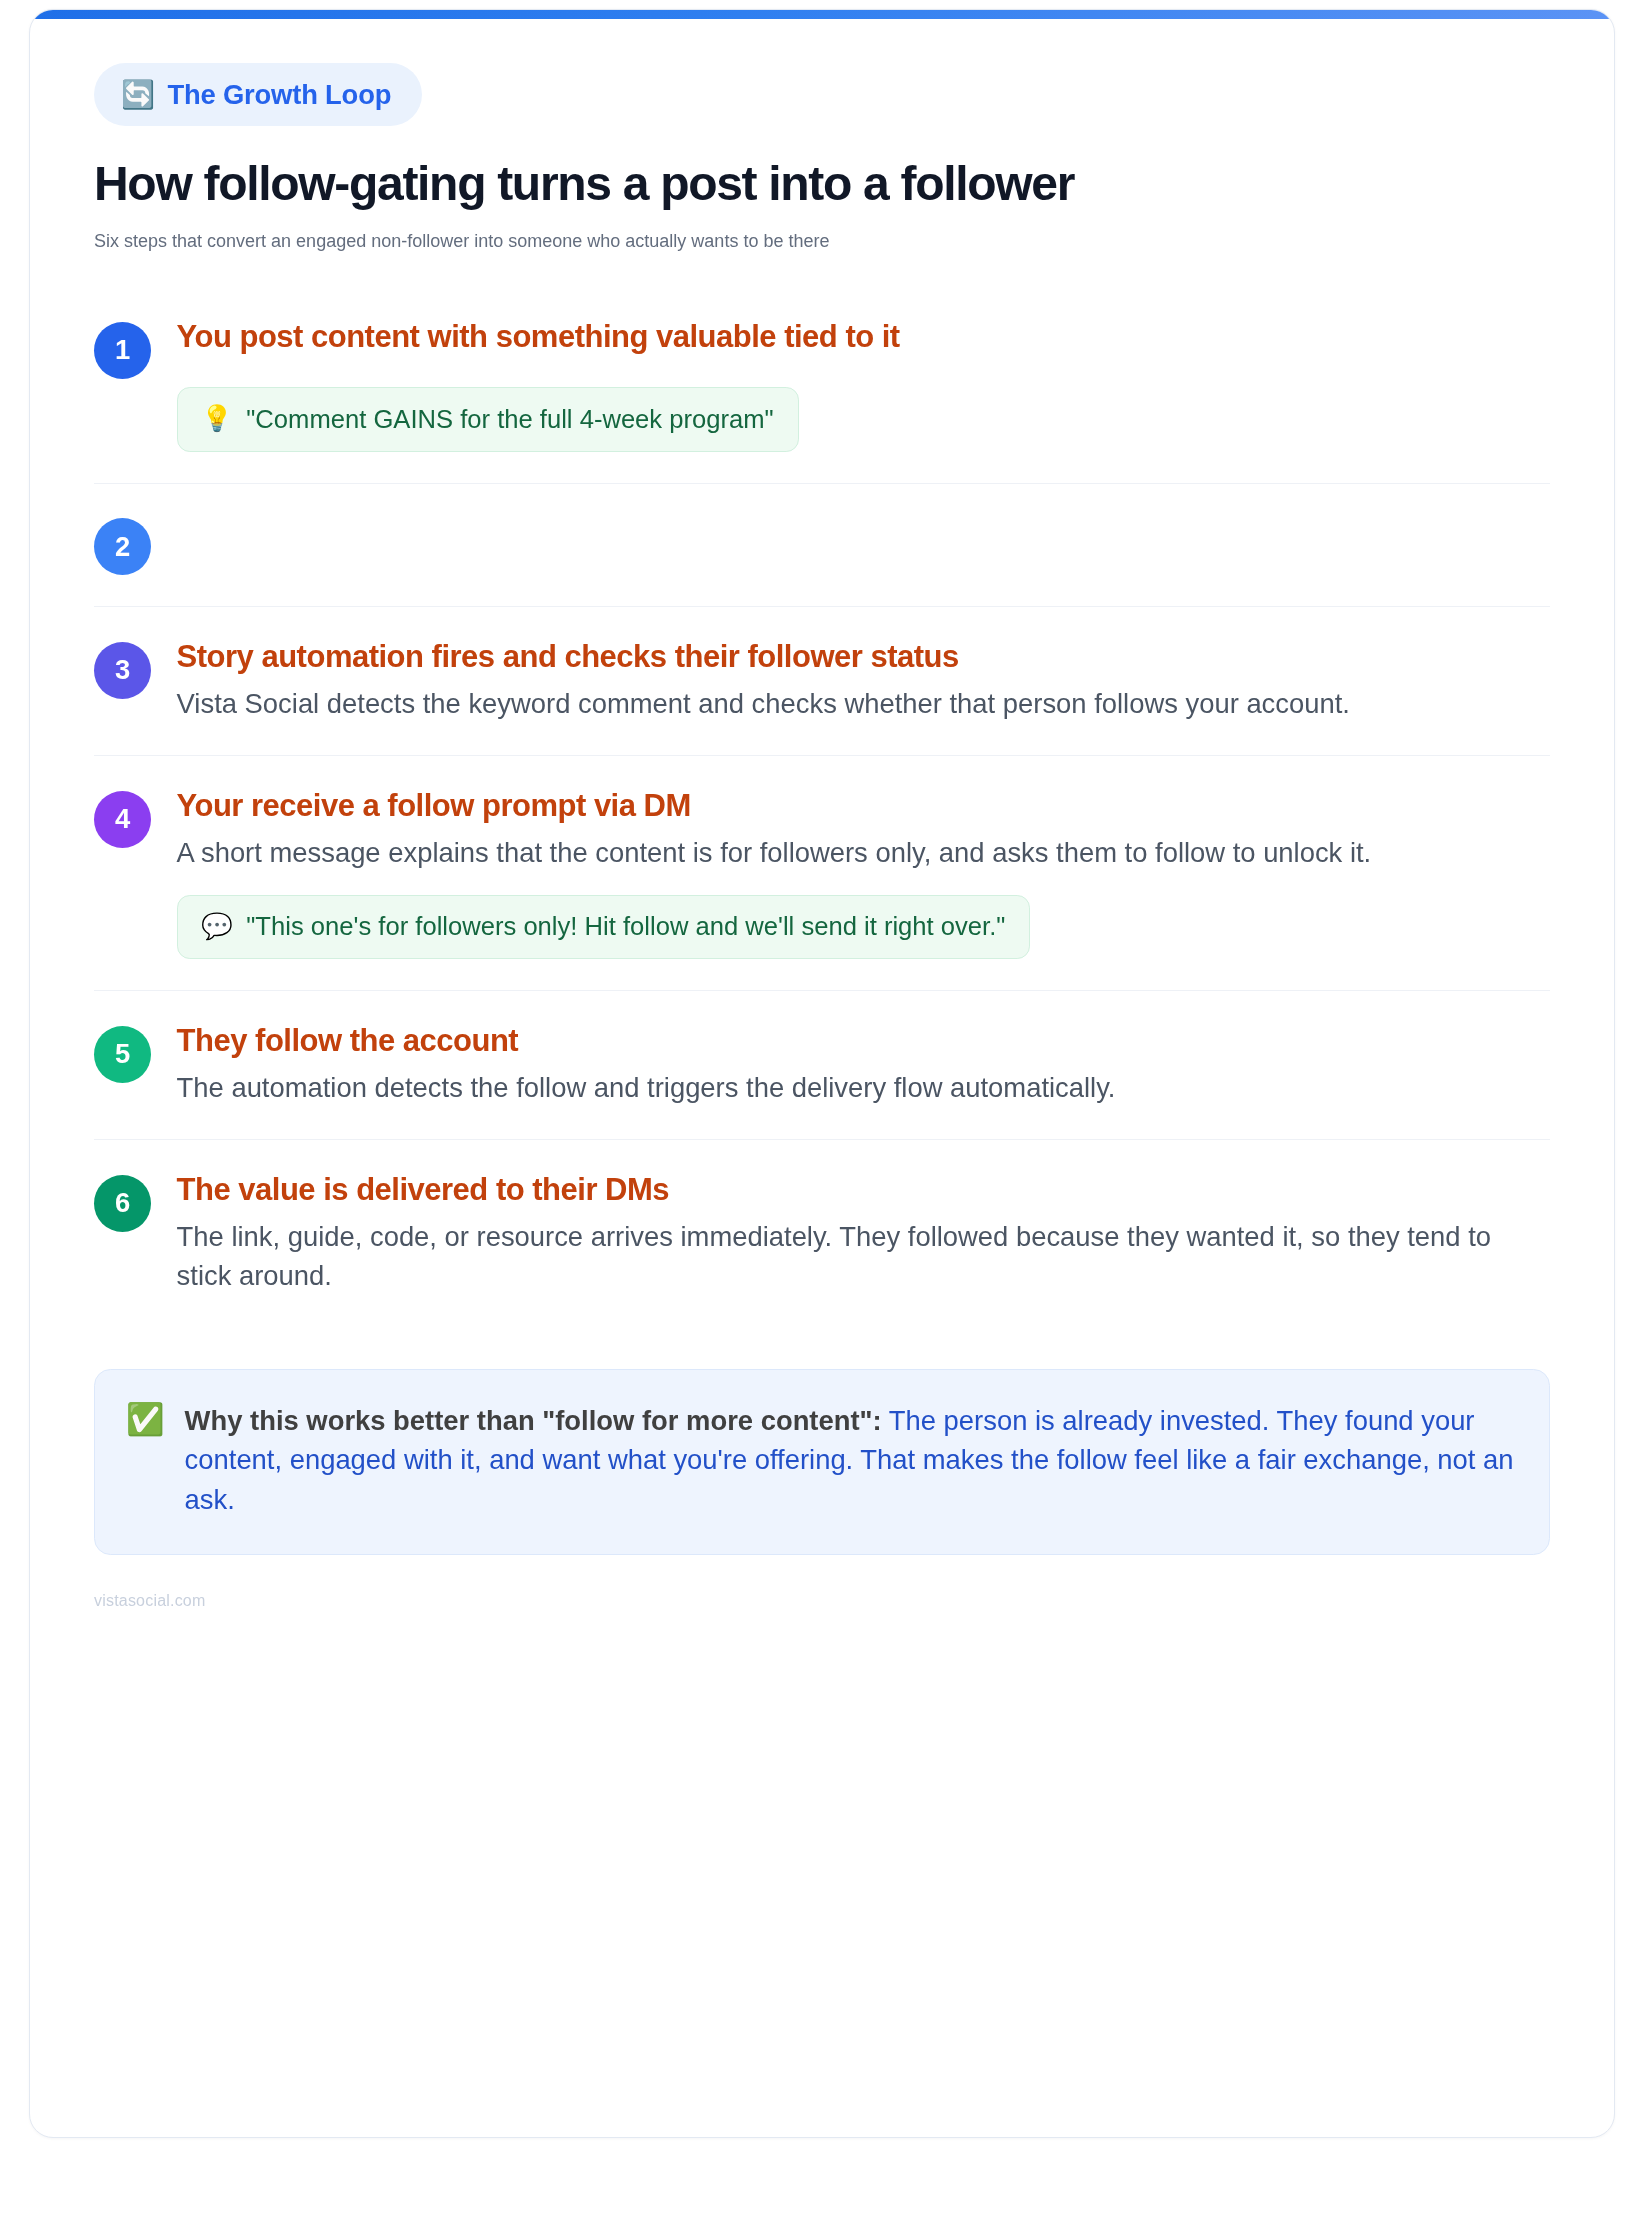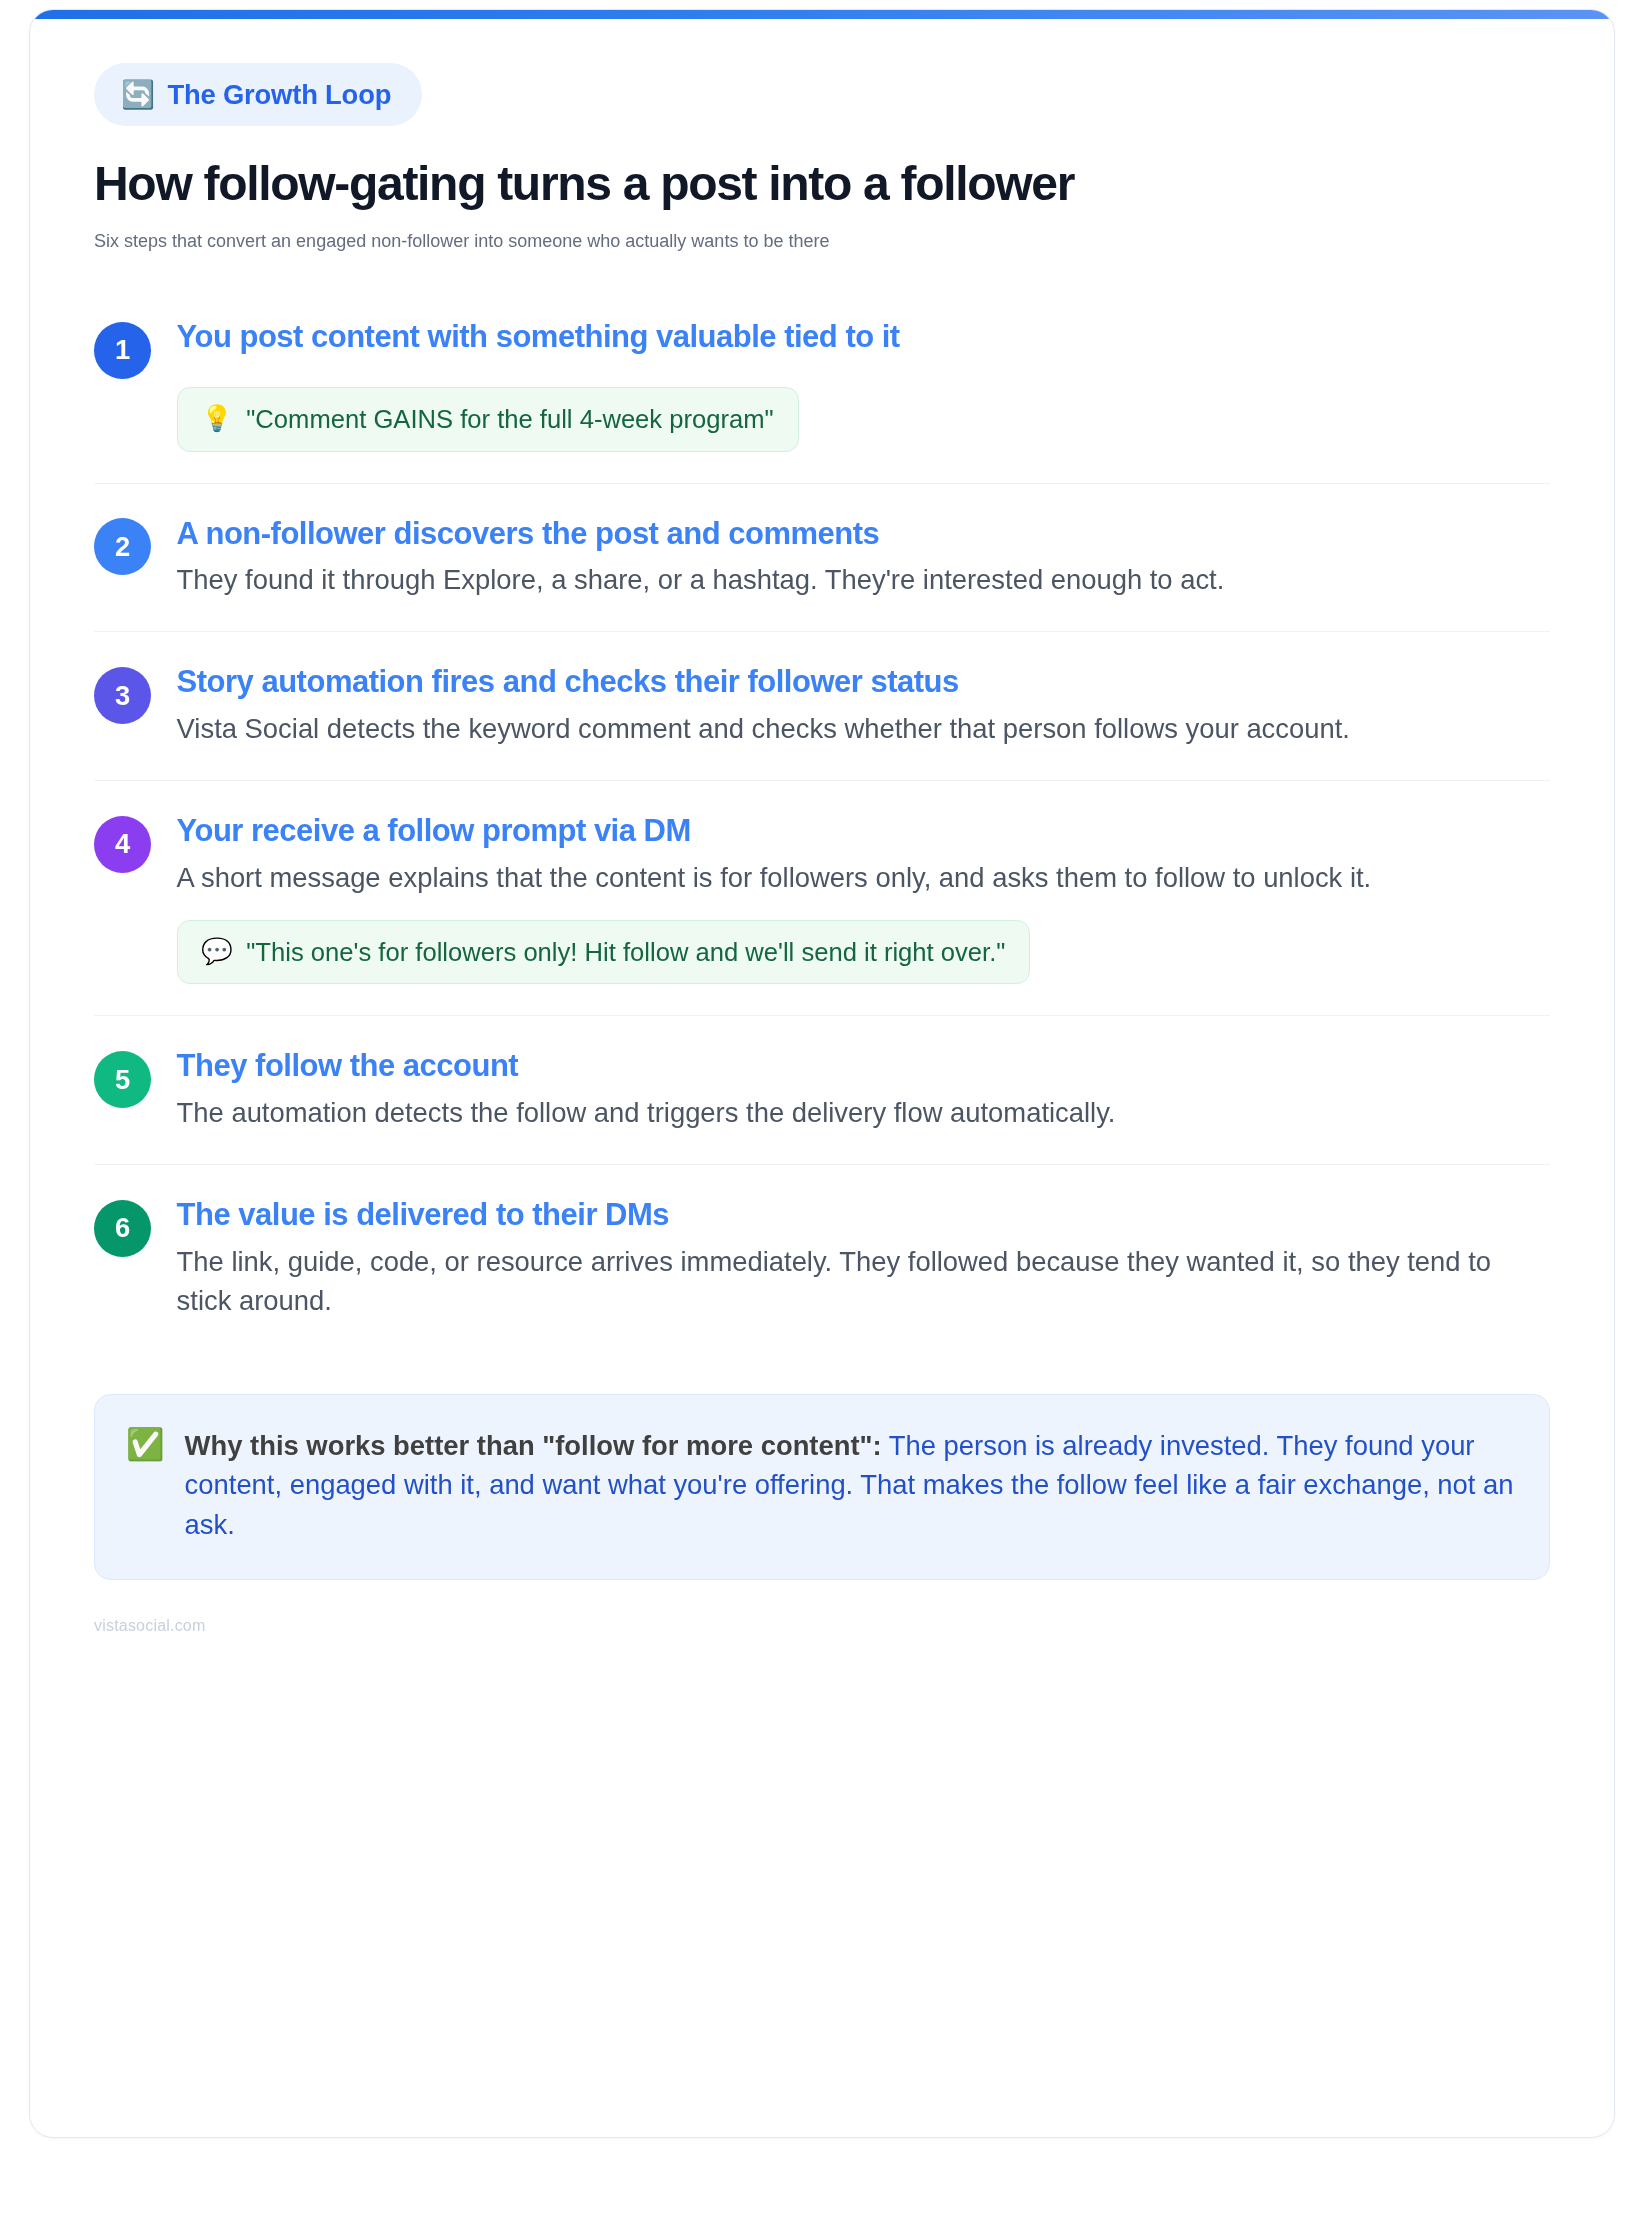--- a/index.html
+++ b/index.html
@@ -105,21 +105,21 @@
     font-size: 27.4px;
     font-weight: 700;
     margin-top: 3.7px;
   }
 
   .step-body { flex: 1 1 auto; min-width: 0; }
 
   .step-title {
     font-size: 31px;
     font-weight: 700;
-    color: #3b82f6;
+    color: #c2410c;
     letter-spacing: -0.5px;
     line-height: 1.22;
     margin-bottom: 9.1px;
   }
   .step-desc {
     font-size: 27.4px;
     line-height: 1.42;
     color: #4b5563;
     font-weight: 400;
   }
@@ -198,24 +198,20 @@
       <div class="steps" id="steps-container">
           <div class="step">
             <div class="step-num" style="background: rgb(37, 99, 235);">1</div>
             <div class="step-body"><div class="step-title">You post content with something valuable tied to it</div><div class="callout">
                 <span class="callout-icon">💡</span>
                 <span class="callout-text">"Comment GAINS for the full 4-week program"</span>
               </div></div>
           </div>
           <div class="step">
             <div class="step-num" style="background: rgb(59, 130, 246);">2</div>
-            <div class="step-body">
-              <div class="step-title">A non-follower discovers the post and comments</div>
-              <div class="step-desc">They found it through Explore, a share, or a hashtag. They're interested enough to act.</div>
-            </div>
           </div>
           <div class="step">
             <div class="step-num" style="background: rgb(91, 86, 232);">3</div>
             <div class="step-body">
               <div class="step-title">Story automation fires and checks their follower status</div>
               <div class="step-desc">Vista Social detects the keyword comment and checks whether that person follows your account.</div>
             </div>
           </div>
           <div class="step">
             <div class="step-num" style="background: rgb(139, 62, 240);">4</div>

